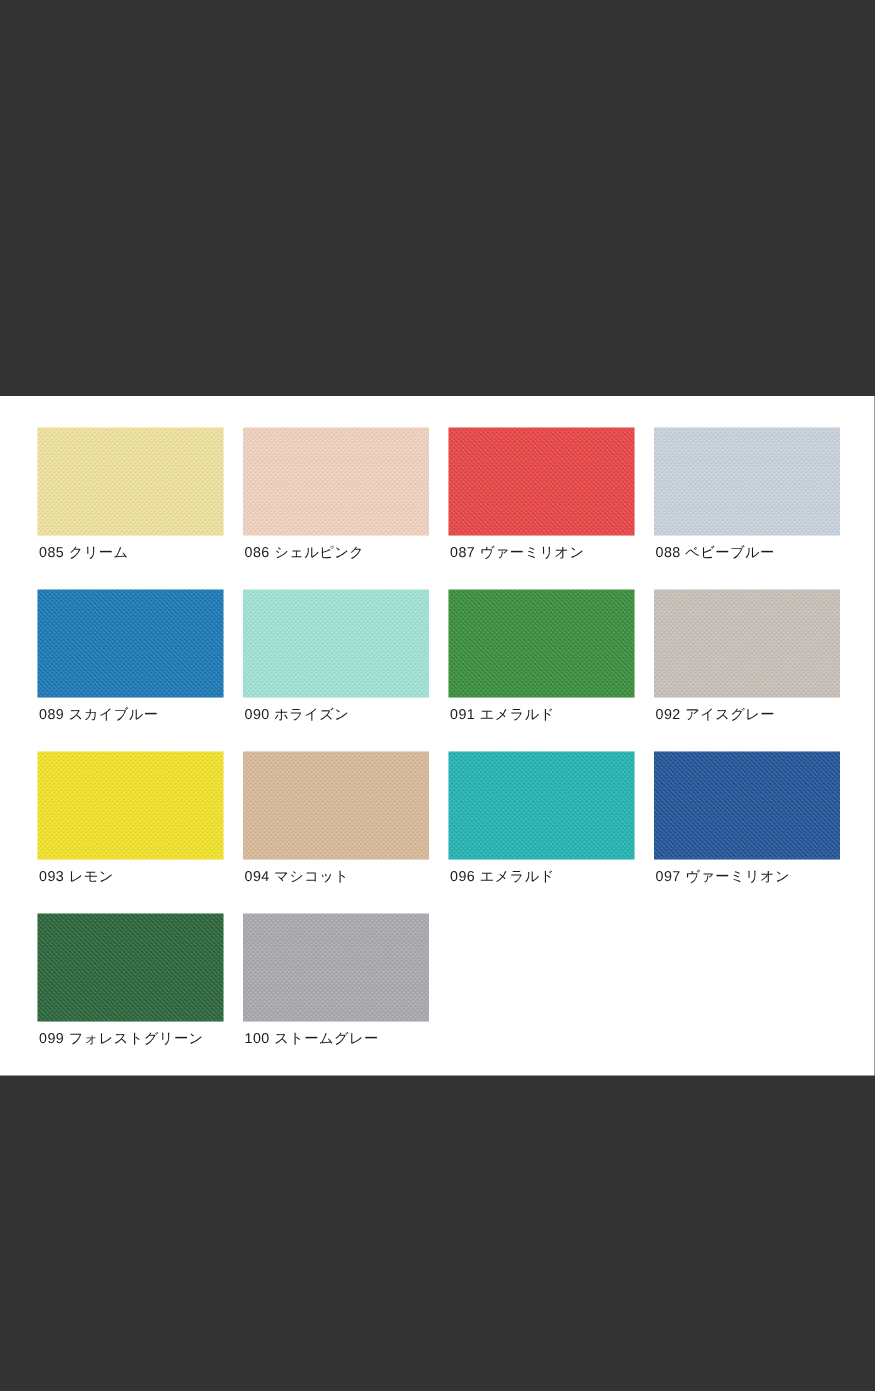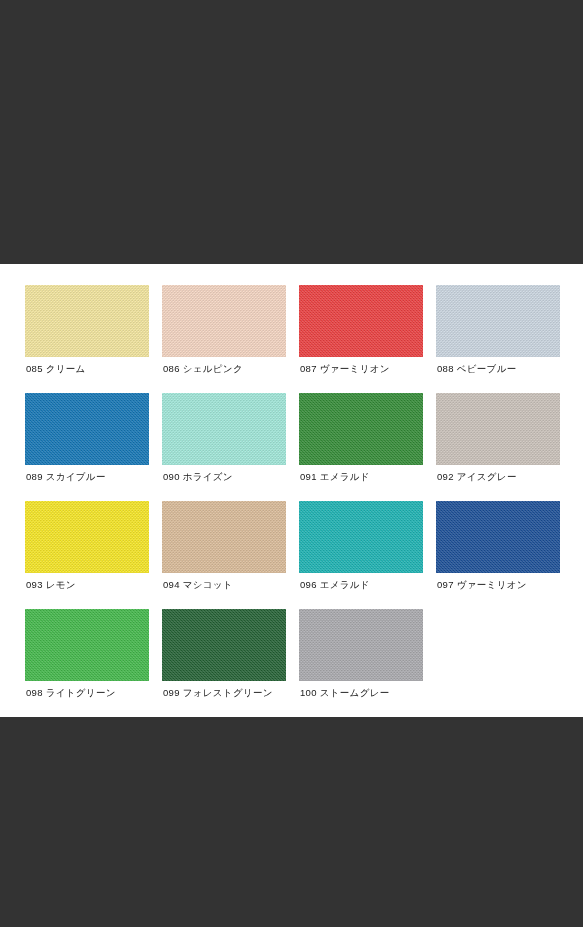--- a/index.html
+++ b/index.html
@@ -167,26 +167,20 @@
           </div>
         </div>
 
         <div class="swatch-cell">
           <div class="swatch-chip" style="background-color: rgb(23, 76, 151);"></div>
           <div class="swatch-label">
             <span class="code">097</span><span class="cname">ヴァーミリオン</span>
           </div>
         </div>
 
-        <div class="swatch-cell">
-          <div class="swatch-chip" style="background-color: rgb(62, 185, 71);"></div>
-          <div class="swatch-label">
-            <span class="code">098</span><span class="cname">ライトグリーン</span>
-          </div>
-        </div>
 
         <div class="swatch-cell">
           <div class="swatch-chip" style="background-color: rgb(31, 95, 48);"></div>
           <div class="swatch-label">
             <span class="code">099</span><span class="cname">フォレストグリーン</span>
           </div>
         </div>
 
         <div class="swatch-cell">
           <div class="swatch-chip" style="background-color: rgb(170, 170, 174);"></div>

